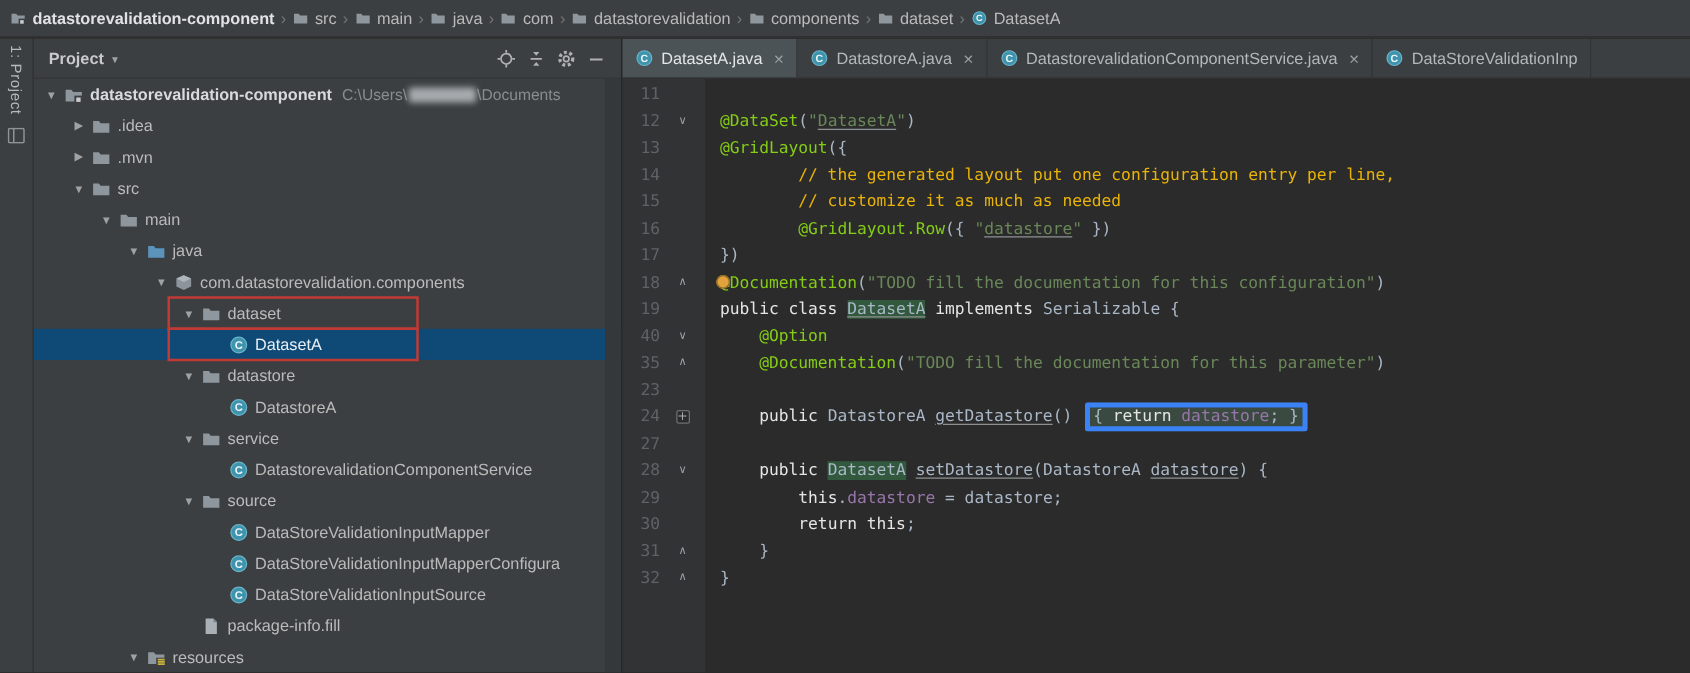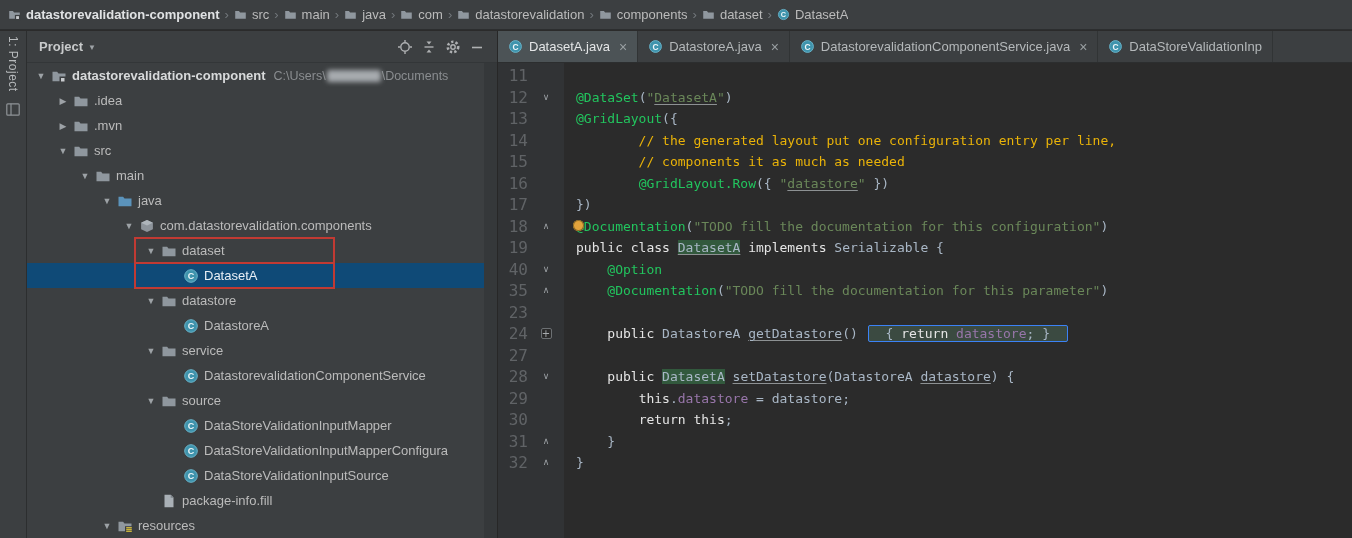--- a/index.html
+++ b/index.html
@@ -48,31 +48,31 @@
   .tabbar { height:32px; background:#3c3f41; border-bottom:1px solid #2c2e2f; display:flex; overflow:hidden; }
   .tab { flex:none; display:flex; align-items:center; gap:6px; padding:0 10px; font-size:13px;
     color:#b4b8ba; border-right:1px solid #313435; }
   .tab.active { background:#4c5356; color:#e4e6e7; }
   .tab-icon { display:flex; }
   .tab-close { color:#9aa0a3; font-size:14px; margin-left:3px; }
   .editor-body { position:absolute; top:32px; left:0; right:0; bottom:0; padding-top:2px;
     font-family:"DejaVu Sans Mono","Liberation Mono",monospace; font-size:13px; }
   .gutter-bg { position:absolute; top:0; left:0; bottom:0; width:66px; background:#313335; }
   .code-row { position:relative; display:flex; height:21.5px; line-height:21.5px; }
-  .ln { width:30px; flex:none; text-align:right; color:#606366; font-size:16px; }
+  .ln { width:30px; flex:none; text-align:right; color:#606366; font-size:13px; }
   .fold { width:36px; flex:none; text-align:center; color:#9da2a6; font-size:9px;
     font-family:"DejaVu Sans",sans-serif; }
   .plusbox { display:inline-block; width:11px; height:11px; line-height:9px; border:1px solid #6c7073;
     color:#a7abae; font-size:10px; border-radius:2px; margin-top:5px; background:#2b2b2b; }
   .ct { white-space:pre; padding-left:12px; color:#a9b7c6; position:relative; }
-  .kw{color:#e5e5e5} .ann{color:#22c55e} .str{color:#6a8759} .com{color:#eab308}
+  .kw{color:#e5e5e5} .ann{color:#84cc16} .str{color:#6a8759} .com{color:#eab308}
   .fld{color:#9876aa} .def{color:#a9b7c6}
   .u{ text-decoration:underline; text-underline-offset:2px; text-decoration-color:#8d9193; text-decoration-thickness:1px; }
   .hl{ background:#32593d; }
-  .fold-box{ background:#3b4a41; border:1px solid #3b82f6; border-radius:2px; padding:0 17px; margin-left:2px; }
+  .fold-box{ background:#3b4a41; border:4px solid #3b82f6; border-radius:2px; padding:0 3px; margin-left:2px; }
   .orange-dot{ position:absolute; left:9px; top:4px; width:11px; height:11px; border-radius:50%;
     background:#e2a33c; box-shadow:inset 0 0 0 1px #8a6a26; z-index:3; }
 </style>
 </head>
 <body>
 
 <div class="topbar">
   <div id="breadcrumbs">
       <span class="bc-item bold">
         <span class="bc-icon">
@@ -452,21 +452,21 @@
           <span class="ct"><span class="ann">@GridLayout</span><span class="def">({</span></span>
         </div>
         <div class="code-row">
           <span class="ln">14</span>
           <span class="fold"></span>
           <span class="ct"><span class="com">        // the generated layout put one configuration entry per line,</span></span>
         </div>
         <div class="code-row">
           <span class="ln">15</span>
           <span class="fold"></span>
-          <span class="ct"><span class="com">        // components it as much as needed</span></span>
+          <span class="ct"><span class="com">        // customize it as much as needed</span></span>
         </div>
         <div class="code-row">
           <span class="ln">16</span>
           <span class="fold"></span>
           <span class="ct"><span class="def">        </span><span class="ann">@GridLayout.Row</span><span class="def">({ </span><span class="str">"</span><span class="str u">datastore</span><span class="str">"</span><span class="def"> })</span></span>
         </div>
         <div class="code-row">
           <span class="ln">17</span>
           <span class="fold"></span>
           <span class="ct"><span class="def">})</span></span>

